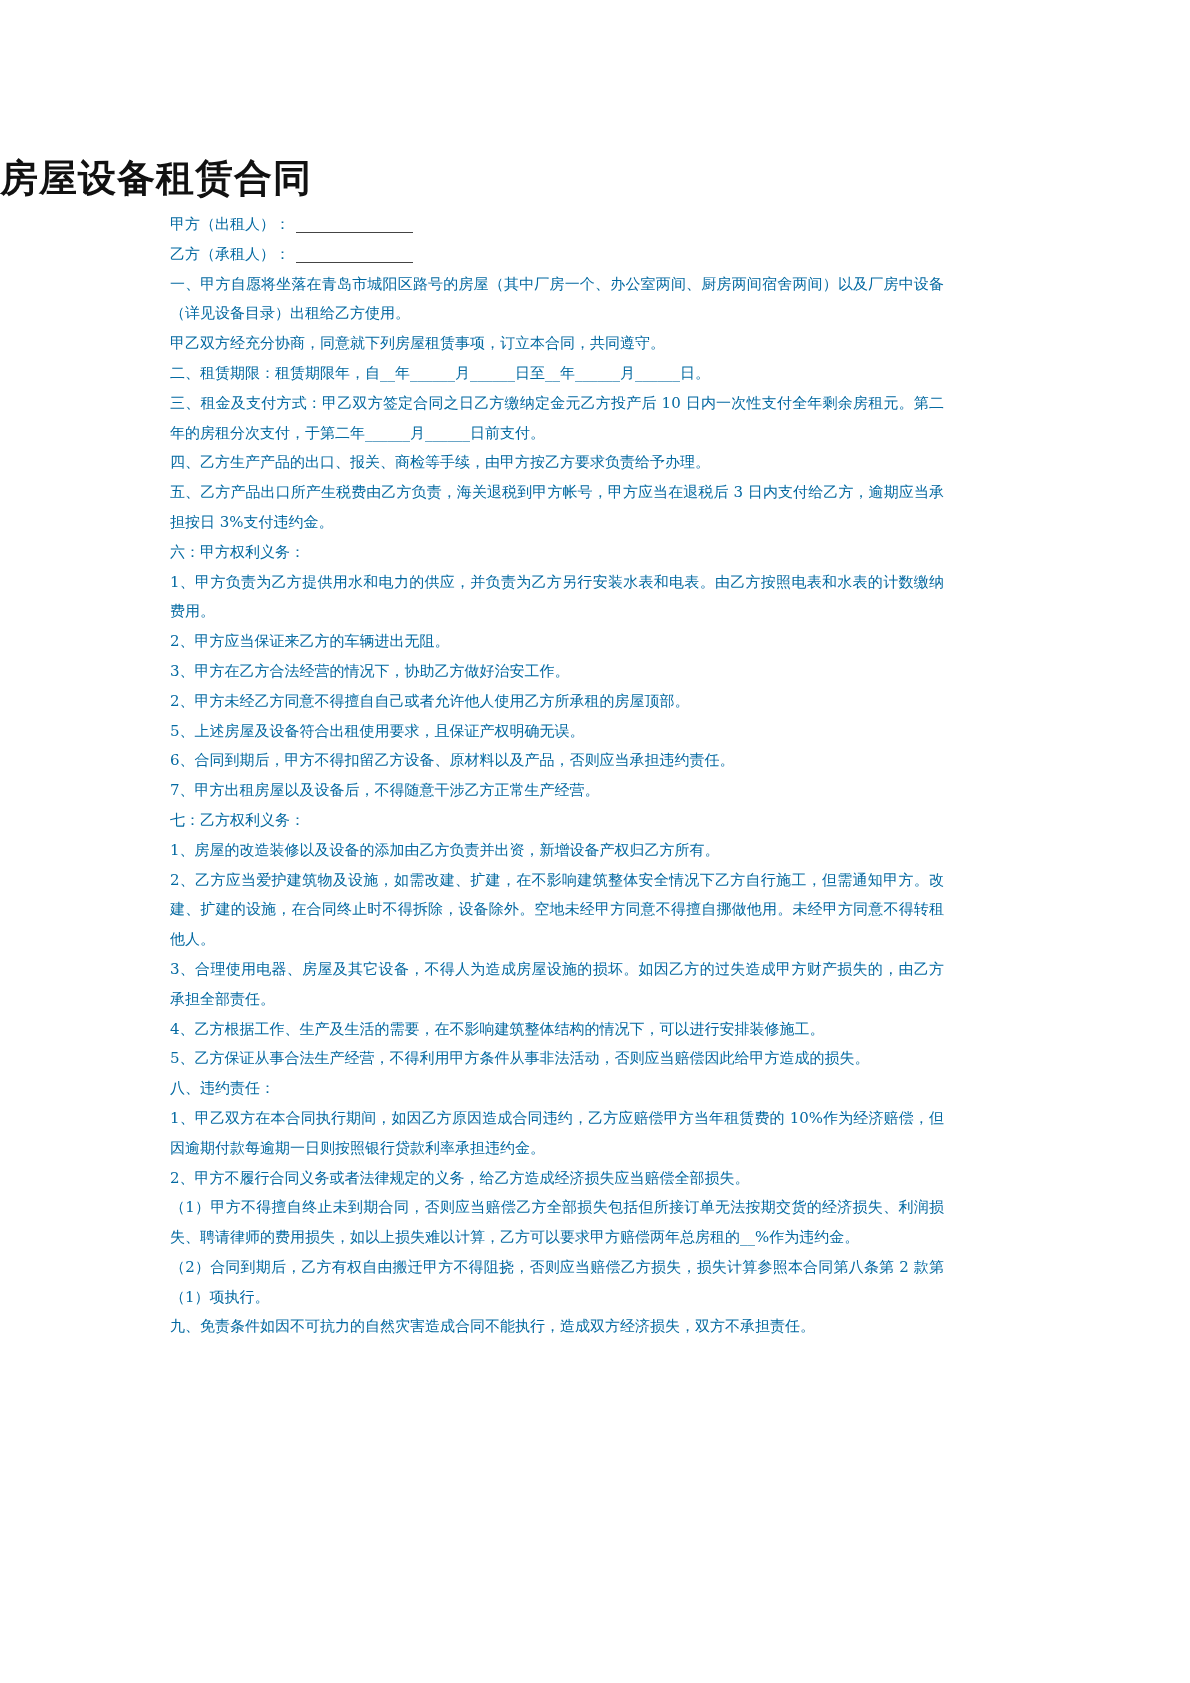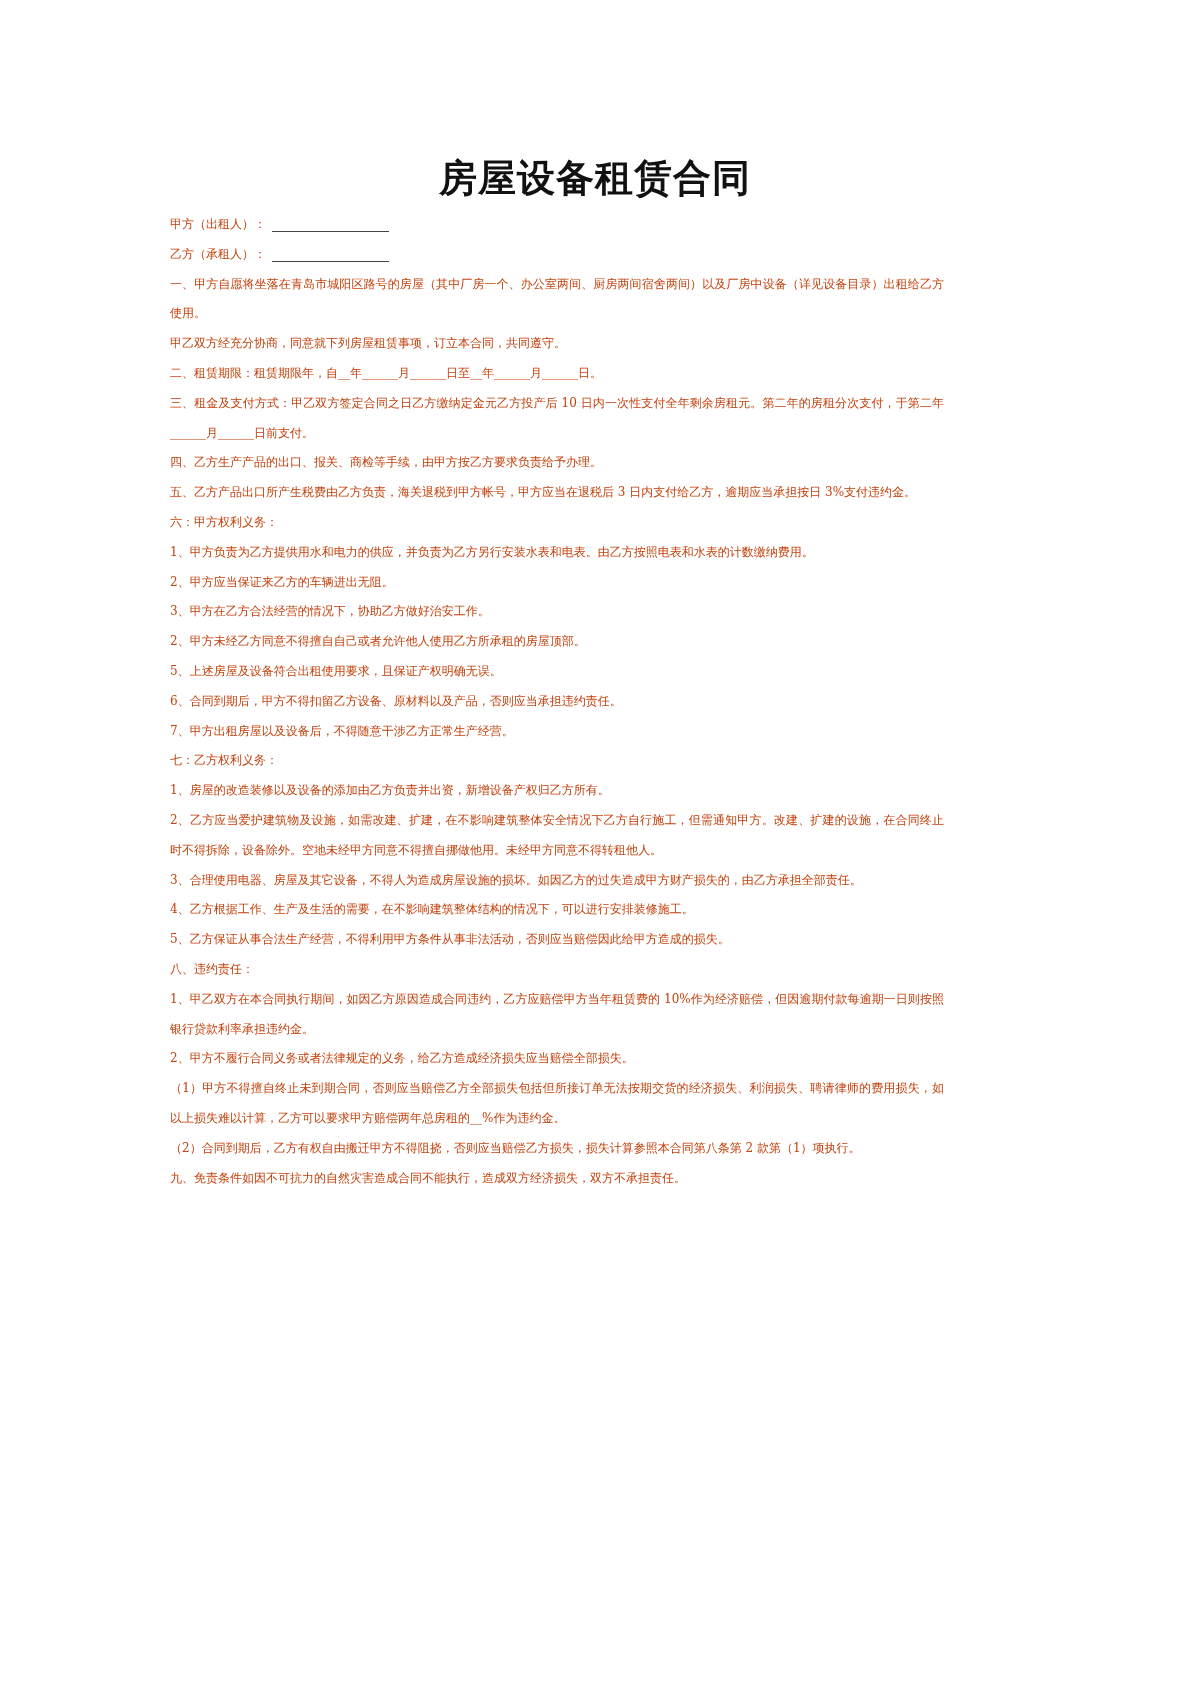--- a/index.html
+++ b/index.html
@@ -21,36 +21,35 @@
       top: 0;
       width: 1190px;
       height: 1683px;
       background: #ffffff;
     }
     .title {
       position: absolute;
       top: 150px;
       left: 0;
       width: 1190px;
-      text-align: center;
       font-size: 38px;
       font-weight: bold;
       letter-spacing: 1px;
       line-height: 56px;
       color: #111;
     }
     .body-text {
       position: absolute;
       top: 210px;
       left: 170px;
       width: 774px;
-      font-size: 12px;
+      font-size: 15px;
       line-height: 29.8px;
       text-align: justify;
-      color: #c2410c;
+      color: #0369a1;
     }
     .para {
       margin: 0;
       padding: 0;
     }
     .party-line {
       white-space: nowrap;
     }
     .party-blank {
       display: inline-block;

